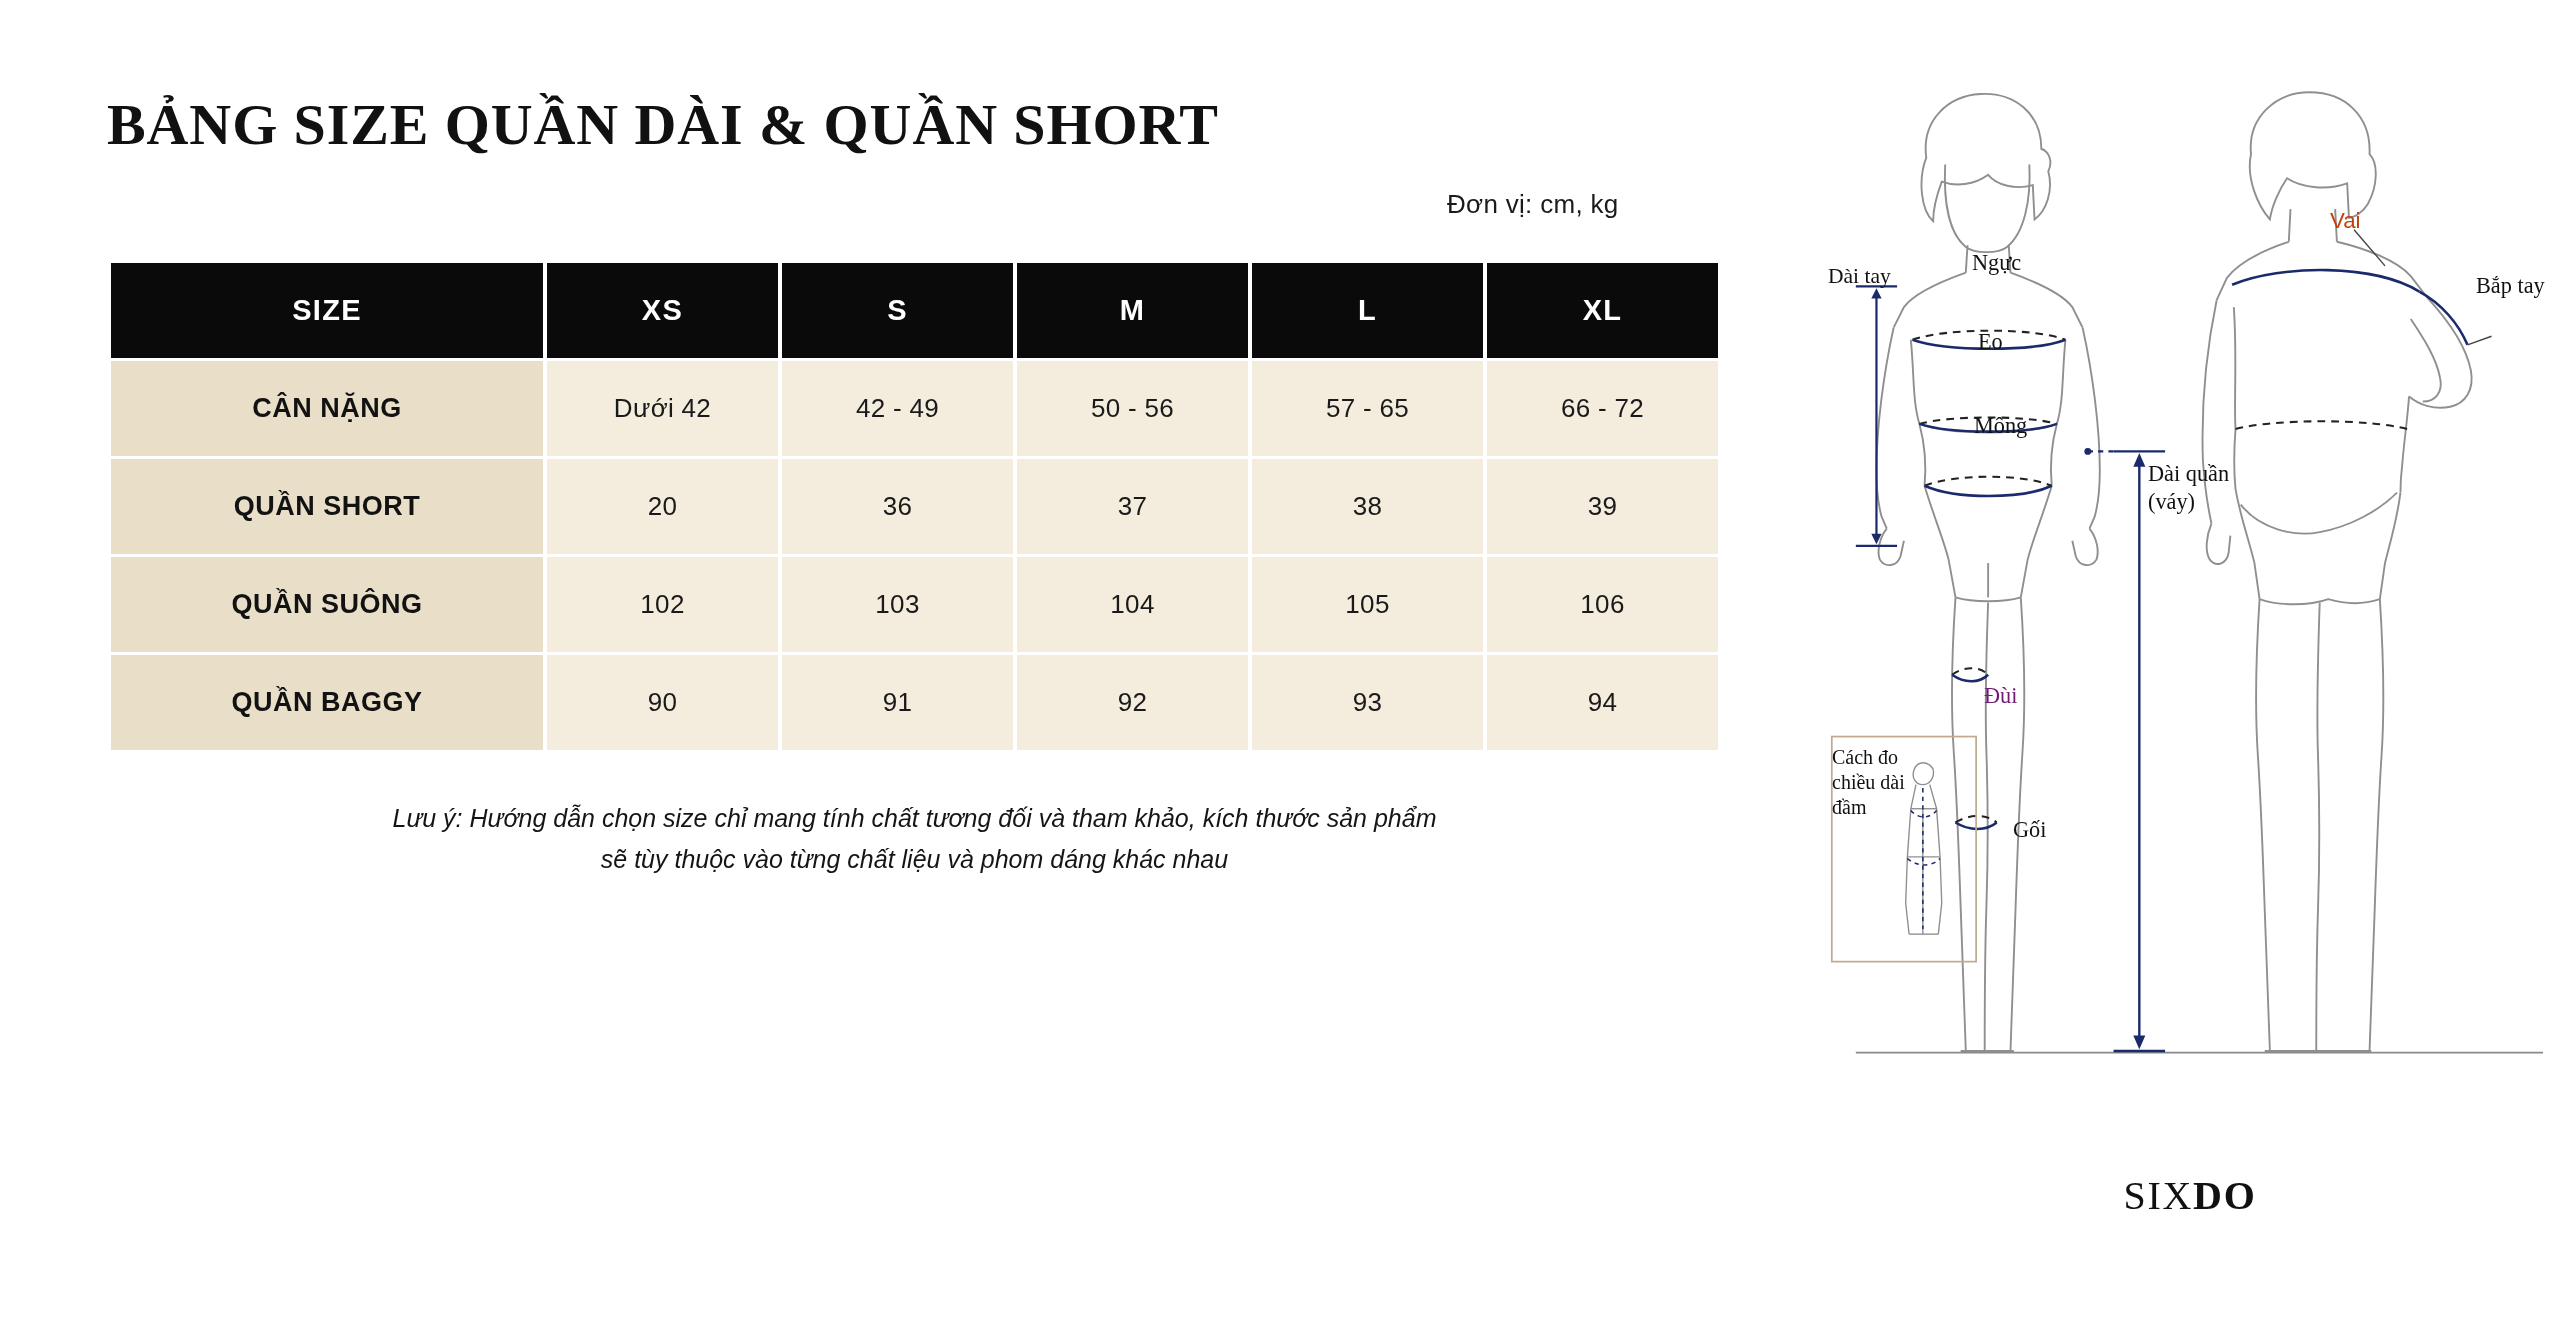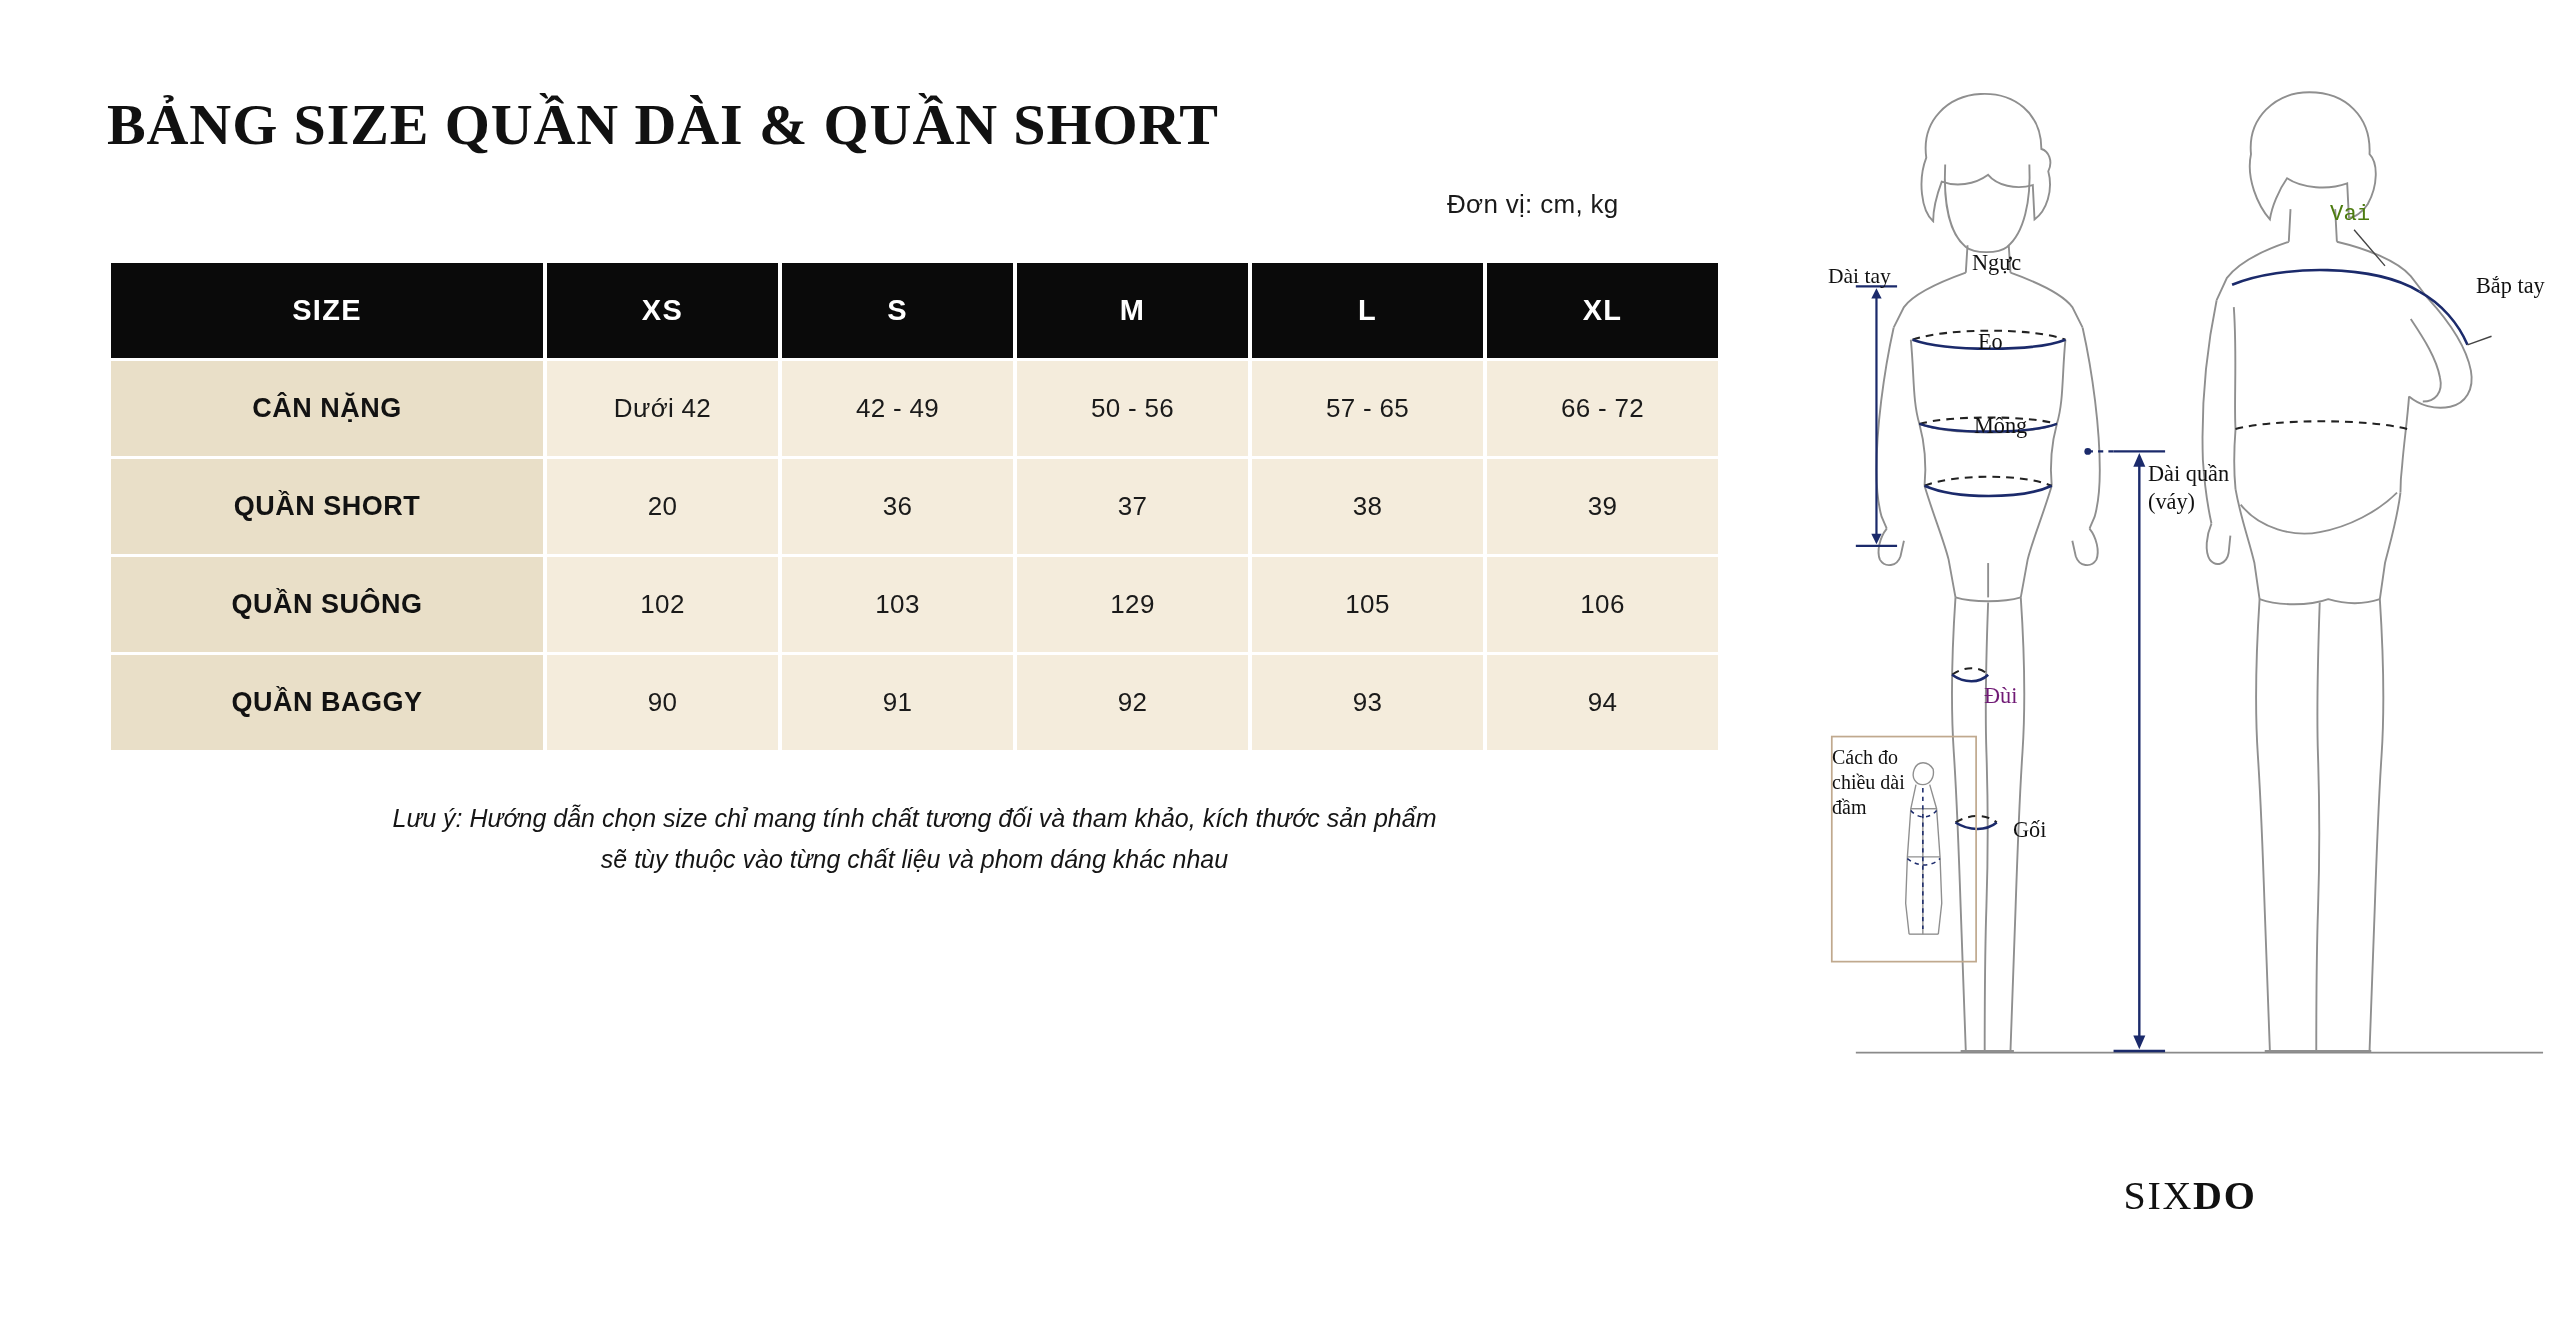--- a/index.html
+++ b/index.html
@@ -160,21 +160,21 @@
           <td class="val">20</td>
           <td class="val">36</td>
           <td class="val">37</td>
           <td class="val">38</td>
           <td class="val">39</td>
         </tr>
         <tr>
           <td class="rowlabel">QUẦN SUÔNG</td>
           <td class="val">102</td>
           <td class="val">103</td>
-          <td class="val">129</td>
+          <td class="val">104</td>
           <td class="val">105</td>
           <td class="val">106</td>
         </tr>
         <tr>
           <td class="rowlabel">QUẦN BAGGY</td>
           <td class="val">90</td>
           <td class="val">91</td>
           <td class="val">92</td>
           <td class="val">93</td>
           <td class="val">94</td>
@@ -338,21 +338,21 @@
       <div style="position:absolute; left:168px; top:168px; font-family:'Liberation Serif',serif; font-size:22.3px; color:#111;">Ngực</div>
 
       <div style="position:absolute; left:174px; top:247px; font-family:'Liberation Serif',serif; font-size:22.3px; color:#111;">Eo</div>
 
       <div style="position:absolute; left:170px; top:331px; font-family:'Liberation Serif',serif; font-size:22.3px; color:#111;">Mông</div>
 
       <div style="position:absolute; left:180px; top:601px; font-family:'Liberation Serif',serif; font-size:22.3px; color:#701a75;">Đùi</div>
 
       <div style="position:absolute; left:209px; top:735px; font-family:'Liberation Serif',serif; font-size:22.3px; color:#111;">Gối</div>
 
-      <div style="position:absolute; left:526px; top:119px; font-family:Liberation Mono, monospace; font-size:22.3px; color:#4d7c0f;">Vai</div>
+      <div style="position:absolute; left:526px; top:126px; font-family:Liberation Sans, sans-serif; font-size:22.3px; color:#c2410c;">Vai</div>
 
       <div style="position:absolute; left:672px; top:191px; font-family:'Liberation Serif',serif; font-size:22.3px; color:#111;">Bắp tay</div>
 
       <div style="position:absolute; left:344px; top:378px; font-family:'Liberation Serif',serif; font-size:22.3px; color:#111; line-height:1.25;">
         <div>Dài quần</div>
         <div>(váy)</div>
       </div>
 
       <div style="position:absolute; left:28px; top:663px; width:74px; font-family:'Liberation Serif',serif; font-size:20px; color:#111; line-height:1.25;">Cách đo chiều dài đầm</div>
     </div>

